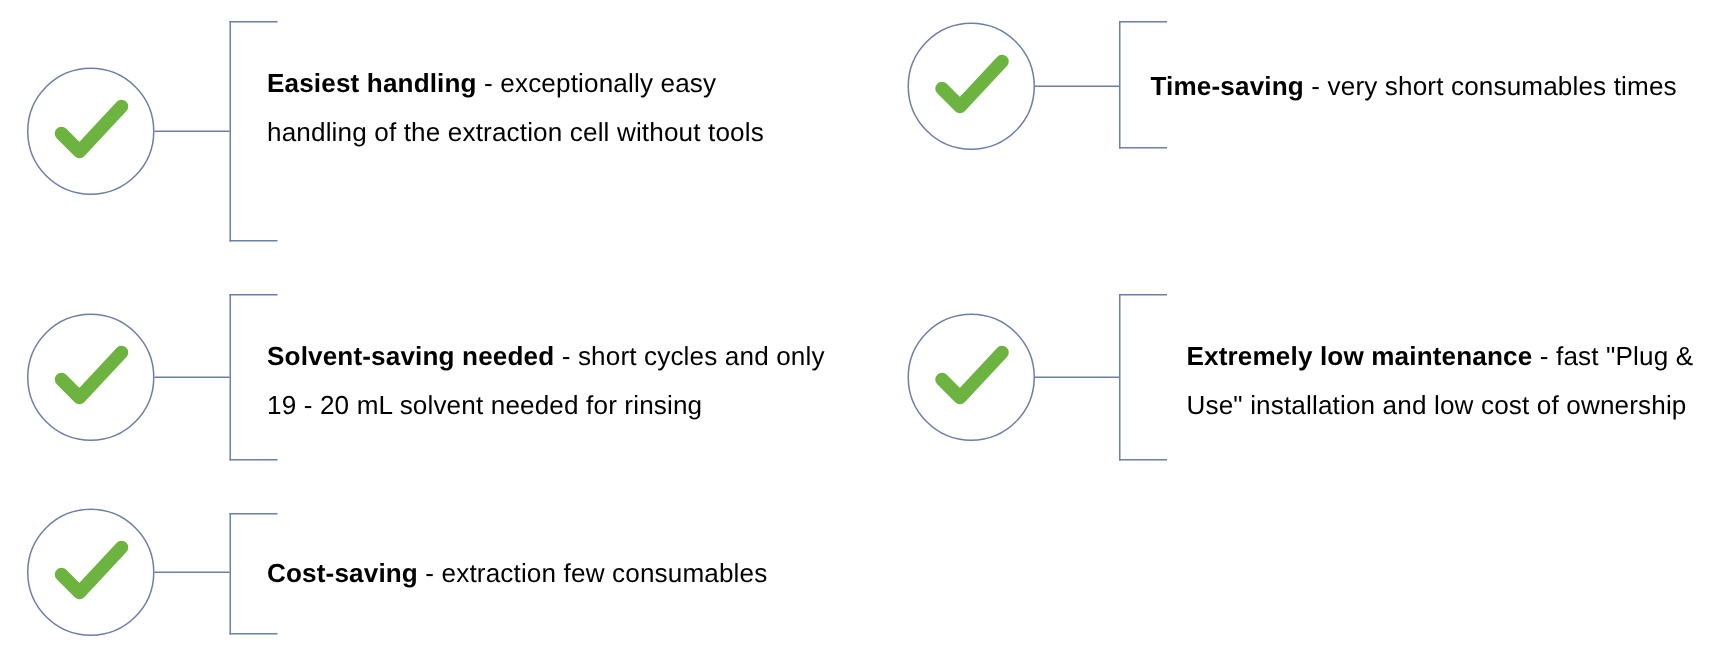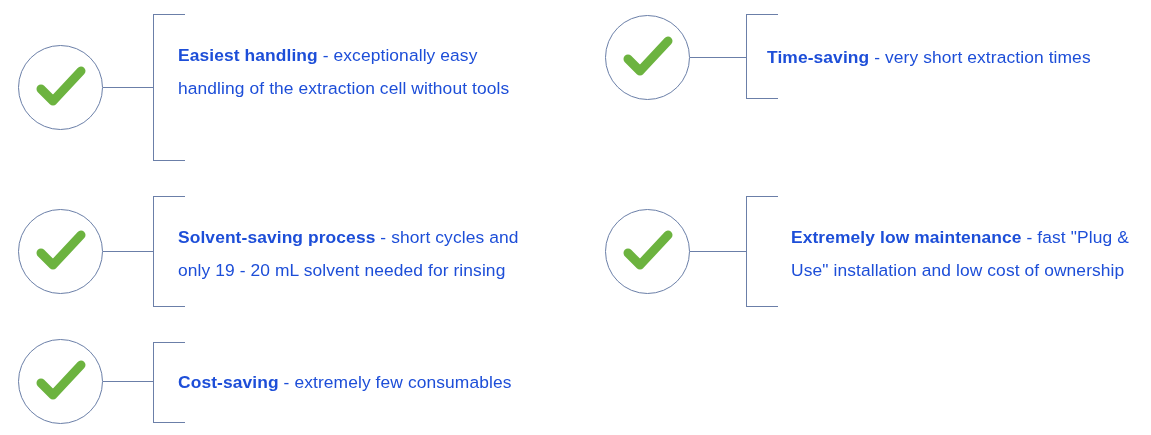--- a/index.html
+++ b/index.html
@@ -54,21 +54,21 @@
     border-left: 1.8px solid #6b7fa8;
     border-top: 1.6px solid #6b7fa8;
     border-bottom: 1.6px solid #6b7fa8;
     border-right: 0;
     width: 32px;
   }
 
   
   .benefit-text {
     position: absolute;
-    color: #1d4ed8;
+    color: #000000;
     font-size: 17.4px;
     line-height: 33px;
     letter-spacing: 0.1px;
     font-weight: 400;
   }
   .benefit-text .lead {
     font-weight: 700;
   }
 </style>
 </head>
@@ -89,47 +89,47 @@
 
 <div class="benefit-item">
   <div class="check-badge" style="left:18px; top:209px;">
     <svg viewBox="0 0 56 56">
       <path d="M8 29 L20 41 L48 11" fill="none" stroke="#6cb33f" stroke-width="9" stroke-linecap="round" stroke-linejoin="round"></path>
     </svg>
   </div>
   <div class="connector" style="left:103px; top:251px; width:50px;"></div>
   <div class="bracket" style="left:153px; top:196px; height:111px;"></div>
   <div class="benefit-text" style="left:178px; top:221px; width:375px;">
-    <span class="lead">Solvent-saving process</span><span> - short cycles and only 19 - 20 mL solvent needed for rinsing</span>
+    <span class="lead">Solvent-saving needed</span><span> - short cycles and only 19 - 20 mL solvent needed for rinsing</span>
   </div>
 </div>
 
 <div class="benefit-item">
   <div class="check-badge" style="left:18px; top:339px;">
     <svg viewBox="0 0 56 56">
       <path d="M8 29 L20 41 L48 11" fill="none" stroke="#6cb33f" stroke-width="9" stroke-linecap="round" stroke-linejoin="round"></path>
     </svg>
   </div>
   <div class="connector" style="left:103px; top:381px; width:50px;"></div>
   <div class="bracket" style="left:153px; top:342px; height:81px;"></div>
   <div class="benefit-text" style="left:178px; top:366px; width:390px;">
-    <span class="lead">Cost-saving</span><span> - extremely few consumables</span>
+    <span class="lead">Cost-saving</span><span> - extraction few consumables</span>
   </div>
 </div>
 
 <div class="benefit-item">
   <div class="check-badge" style="left:605px; top:15px;">
     <svg viewBox="0 0 56 56">
       <path d="M8 29 L20 41 L48 11" fill="none" stroke="#6cb33f" stroke-width="9" stroke-linecap="round" stroke-linejoin="round"></path>
     </svg>
   </div>
   <div class="connector" style="left:690px; top:57px; width:56px;"></div>
   <div class="bracket" style="left:746px; top:14px; height:85px;"></div>
   <div class="benefit-text" style="left:767px; top:41px; width:372px;">
-    <span class="lead">Time-saving</span><span> - very short extraction times</span>
+    <span class="lead">Time-saving</span><span> - very short consumables times</span>
   </div>
 </div>
 
 <div class="benefit-item">
   <div class="check-badge" style="left:605px; top:209px;">
     <svg viewBox="0 0 56 56">
       <path d="M8 29 L20 41 L48 11" fill="none" stroke="#6cb33f" stroke-width="9" stroke-linecap="round" stroke-linejoin="round"></path>
     </svg>
   </div>
   <div class="connector" style="left:690px; top:251px; width:56px;"></div>

